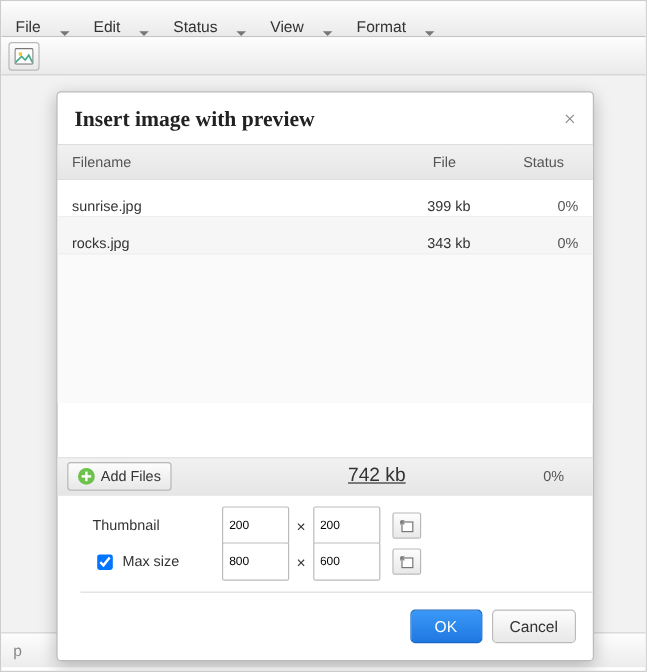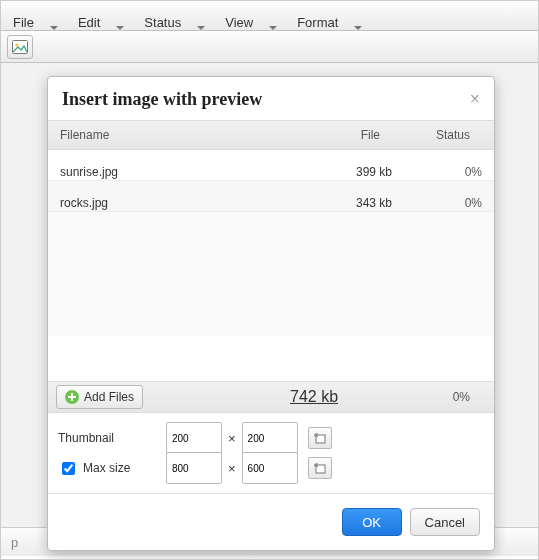--- a/index.html
+++ b/index.html
@@ -157,20 +157,21 @@
   .add-icon::before, .add-icon::after {
     content:"";
     position:absolute;
     background:#fff;
   }
   .add-icon::before { left:6px; top:3px; width:2px; height:8px; }
   .add-icon::after  { left:3px; top:6px; width:8px; height:2px; }
   .options {
     padding: 10px;
     border-bottom: 1px solid #ddd;
+    margin-left: 19px;
   }
   .opt-row {
     display: flex;
     align-items: center;
     height: 30px;
   }
   .opt-label { width: 108px; font-size: 12px; color: #333; display:flex; align-items:center; gap:5px; }
   .opt-input {
     width: 56px;
     height: 32px;

